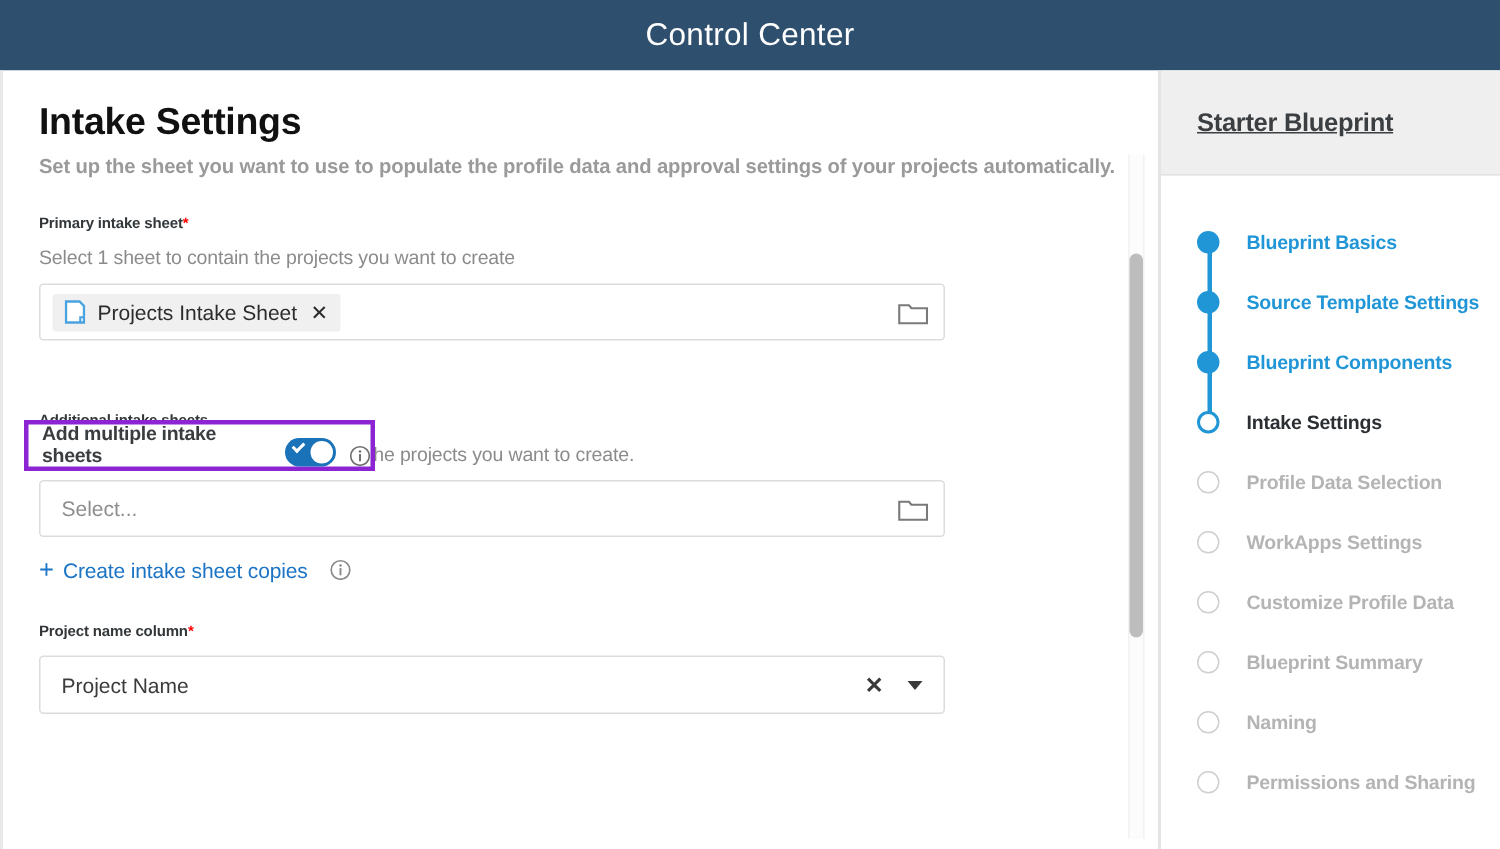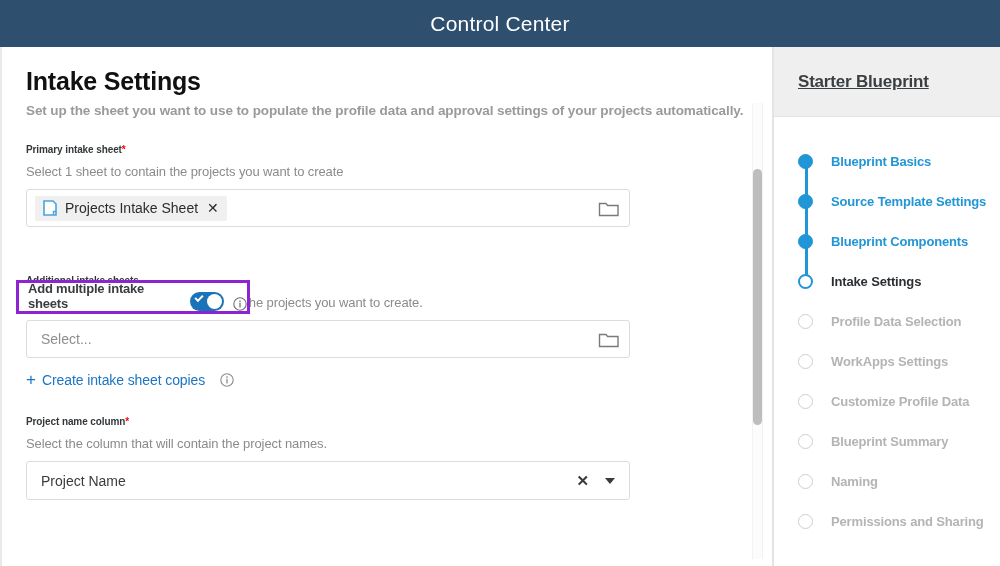--- a/index.html
+++ b/index.html
@@ -259,21 +259,20 @@
               <rect x="6.35" y="5.7" width="1.3" height="4.8" fill="#8a8a8a"></rect>
             </svg>
           </span>
         </div>
       </div>
 
       <div class="field" style="margin-top:28px">
         <div class="field-label">
           <span>Project name column</span><span class="req">*</span>
         </div>
-        <div class="field-help">Select the column that will contain the project names.</div>
         <div class="inputbox tall">
           <div class="grow">
             <span class="value">Project Name</span>
           </div>
           <span class="clr">✕</span>
           <span class="caret"></span>
         </div>
       </div>
 
 

